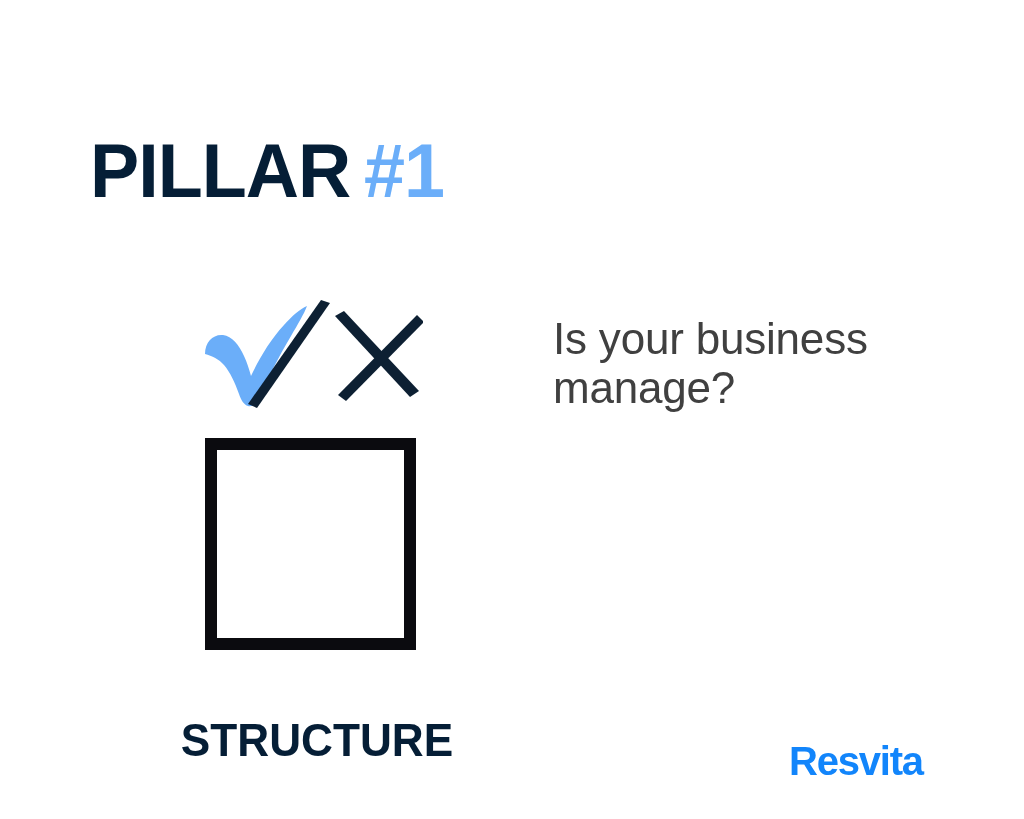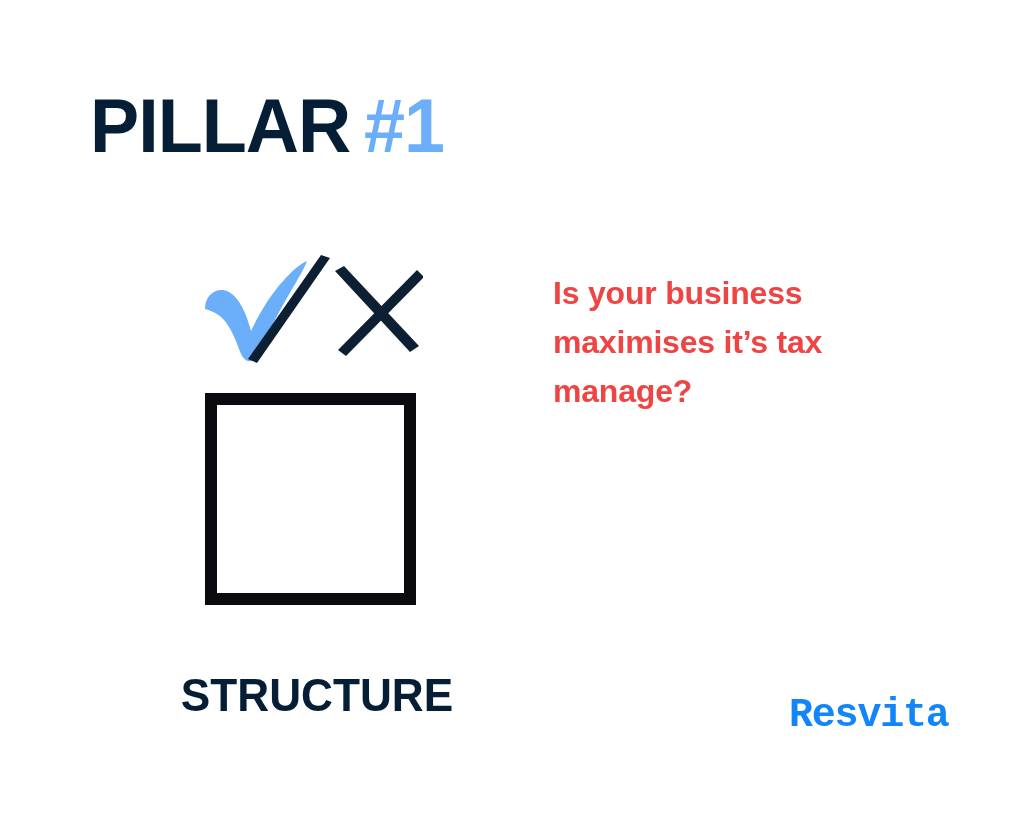--- a/index.html
+++ b/index.html
@@ -13,20 +13,21 @@
     position: relative;
     overflow: hidden;
     font-family: "Liberation Sans", sans-serif;
     -webkit-font-smoothing: antialiased;
   }
 
   .slide {
     position: absolute;
     inset: 0;
     background: #ffffff;
+    margin-top: 45px;
   }
 
   
   .headline {
     position: absolute;
     left: 90px;
     top: 88px;
     font-family: "Liberation Sans", sans-serif;
     font-weight: bold;
     font-size: 76px;
@@ -88,37 +89,37 @@
     transform-origin: center top;
   }
 
   
   .body-copy {
     position: absolute;
     left: 553px;
     top: 269px;
     width: 400px;
     font-family: "Liberation Sans", sans-serif;
-    font-weight: 700;
-    font-size: 32px;
+    font-weight: 400;
+    font-size: 44px;
     line-height: 49px;
-    color: #ef4444;
+    color: #404040;
     letter-spacing: -0.2px;
   }
   .body-copy .bc-line {
     display: block;
     white-space: nowrap;
   }
 
   
   .brand {
     position: absolute;
     left: 789px;
     top: 696px;
-    font-family: Liberation Mono, monospace;
+    font-family: Liberation Sans, sans-serif;
     font-weight: bold;
     font-size: 40px;
     line-height: 1;
     letter-spacing: -1.2px;
     color: #1285FB;
     white-space: nowrap;
   }
 </style>
 </head>
 <body>
@@ -157,19 +158,18 @@
       </g>
     </svg>
   </div>
 
   <div class="square-outline"></div>
 
   <div class="caption">STRUCTURE</div>
 
   <div class="body-copy">
     <span class="bc-line">Is your business</span>
-    <span class="bc-line">maximises it’s tax</span>
     <span class="bc-line">manage?</span>
   </div>
 
   <div class="brand">Resvita</div>
 
 </div>
 
 </body></html>

